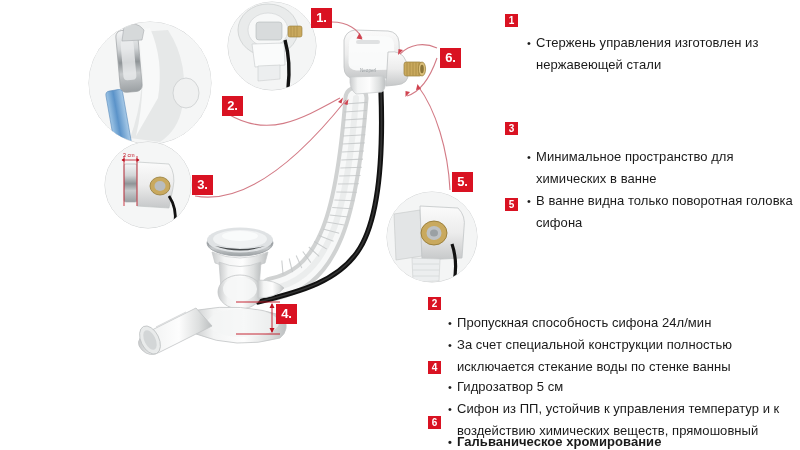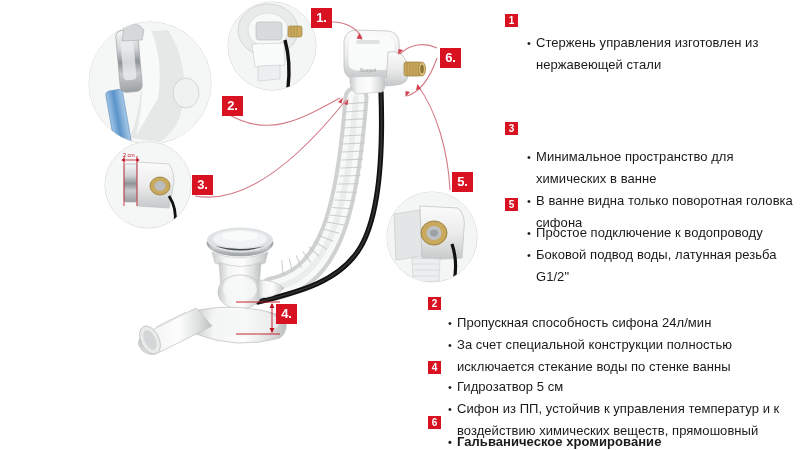--- a/index.html
+++ b/index.html
@@ -341,24 +341,20 @@
   <div class="legend-block" style="left:505px; top:122px; width:290px;">
     <div class="legend-badge">3</div>
     <ul class="legend-list indent-list" style="margin-top:11px;">
       <li>Минимальное пространство для химических в ванне</li>
       <li>В ванне видна только поворотная головка сифона</li>
     </ul>
   </div>
 
   <div class="legend-block" style="left:505px; top:198px; width:290px;">
     <div class="legend-badge">5</div>
-    <ul class="legend-list indent-list" style="margin-top:11px;">
-      <li>Простое подключение к водопроводу</li>
-      <li>Боковой подвод воды, латунная резьба G1/2"</li>
-    </ul>
   </div>
 
   <div class="legend-block" style="left:428px; top:297px; width:365px;">
     <div class="legend-badge">2</div>
     <ul class="legend-list" style="margin-left:18px; margin-top:2px;">
       <li>Пропускная способность сифона 24л/мин</li>
       <li>За счет специальной конструкции полностью исключается стекание воды по стенке ванны</li>
     </ul>
   </div>
 

